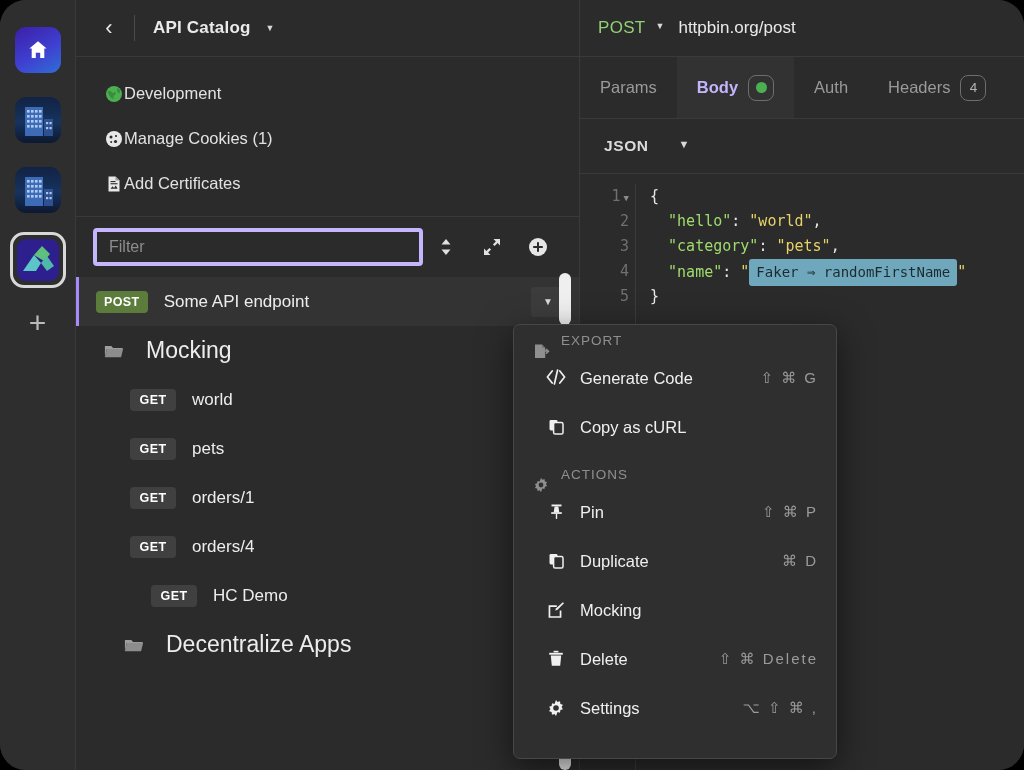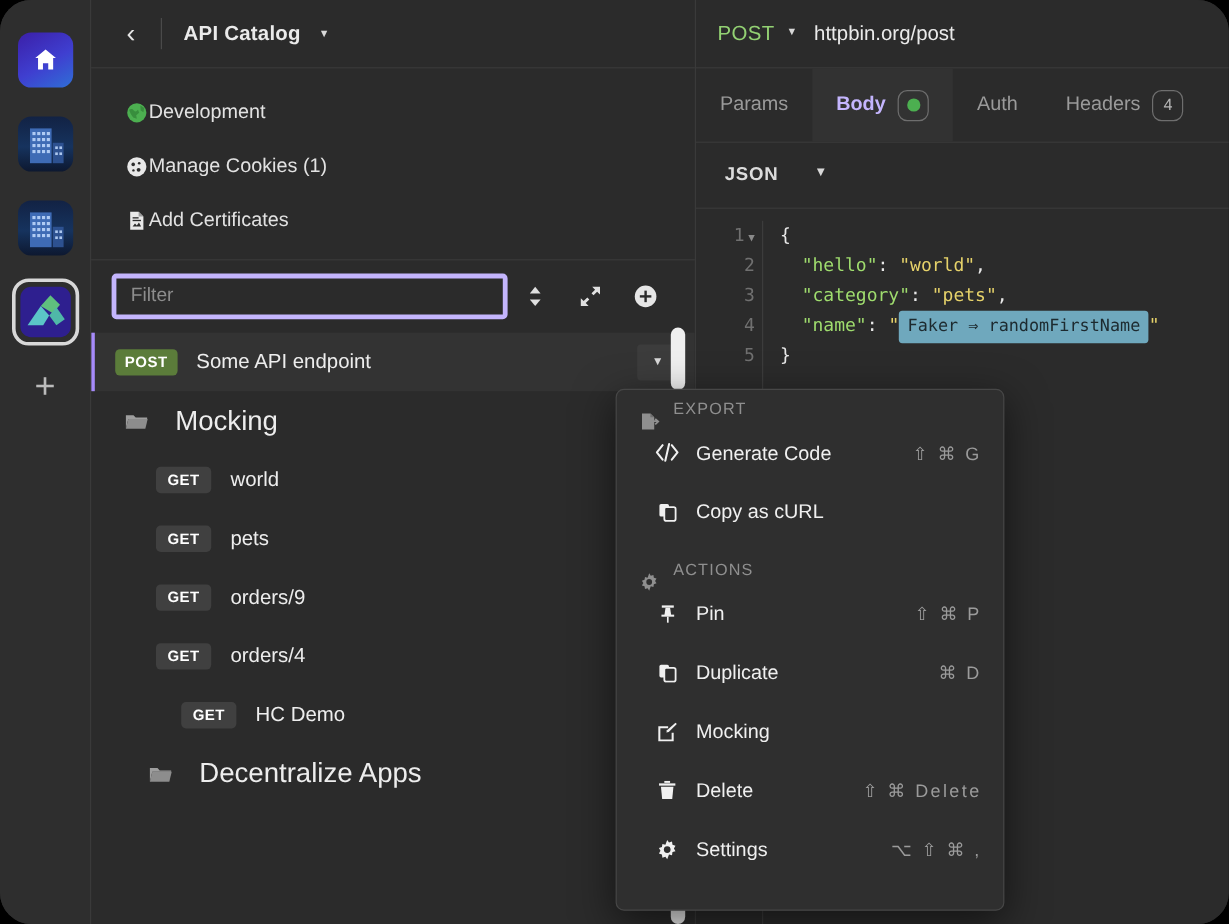--- a/index.html
+++ b/index.html
@@ -333,21 +333,21 @@
       <div class="row" style="padding-left:54px">
         <span class="method m-get">GET</span>
         <span class="name">world</span>
       </div>
       <div class="row" style="padding-left:54px">
         <span class="method m-get">GET</span>
         <span class="name">pets</span>
       </div>
       <div class="row" style="padding-left:54px">
         <span class="method m-get">GET</span>
-        <span class="name">orders/9</span>
+        <span class="name">orders/1</span>
       </div>
       <div class="row" style="padding-left:54px">
         <span class="method m-get">GET</span>
         <span class="name">orders/4</span>
       </div>
 
 
 
       <div class="row" style="padding-left:75px">
         <span class="method m-get">GET</span>

